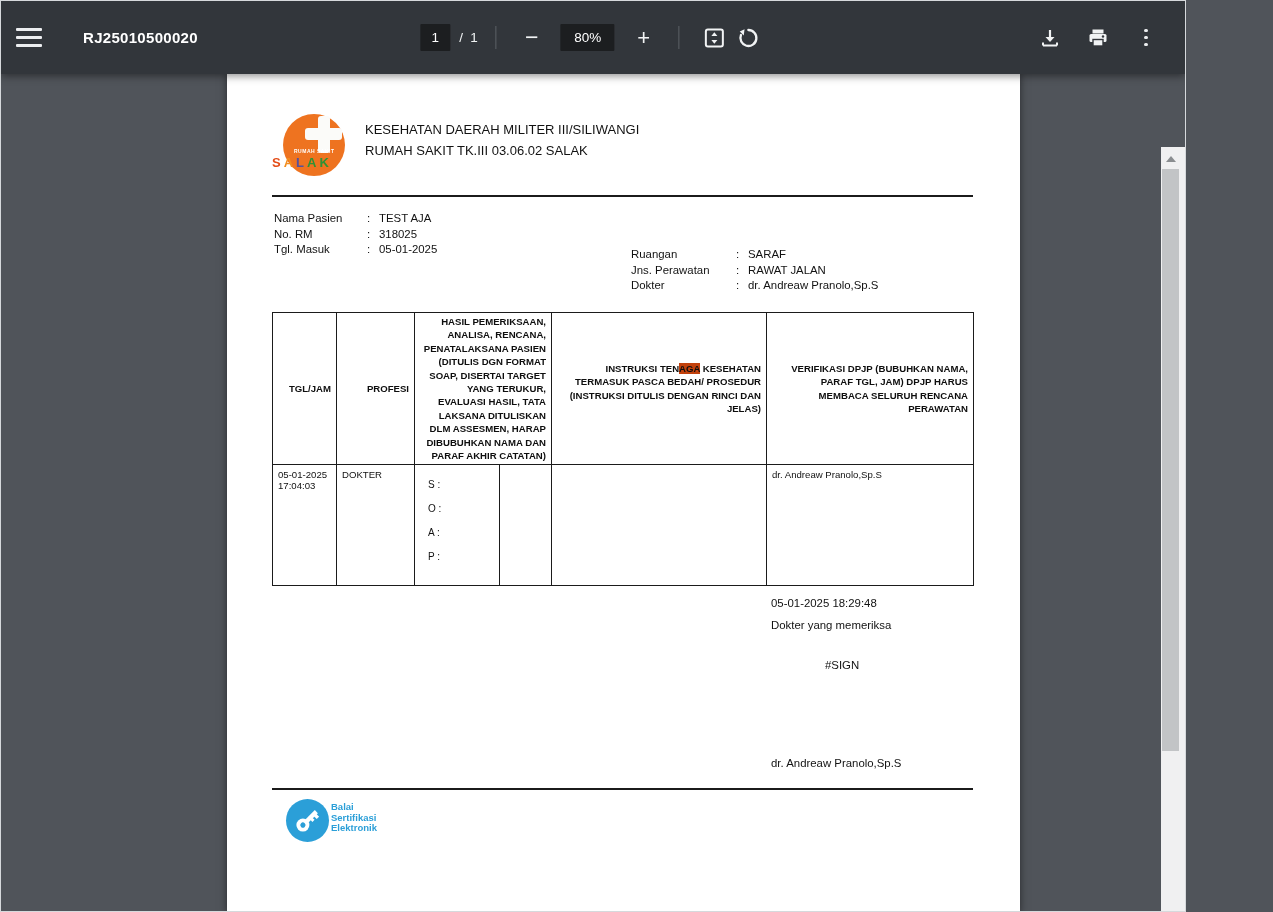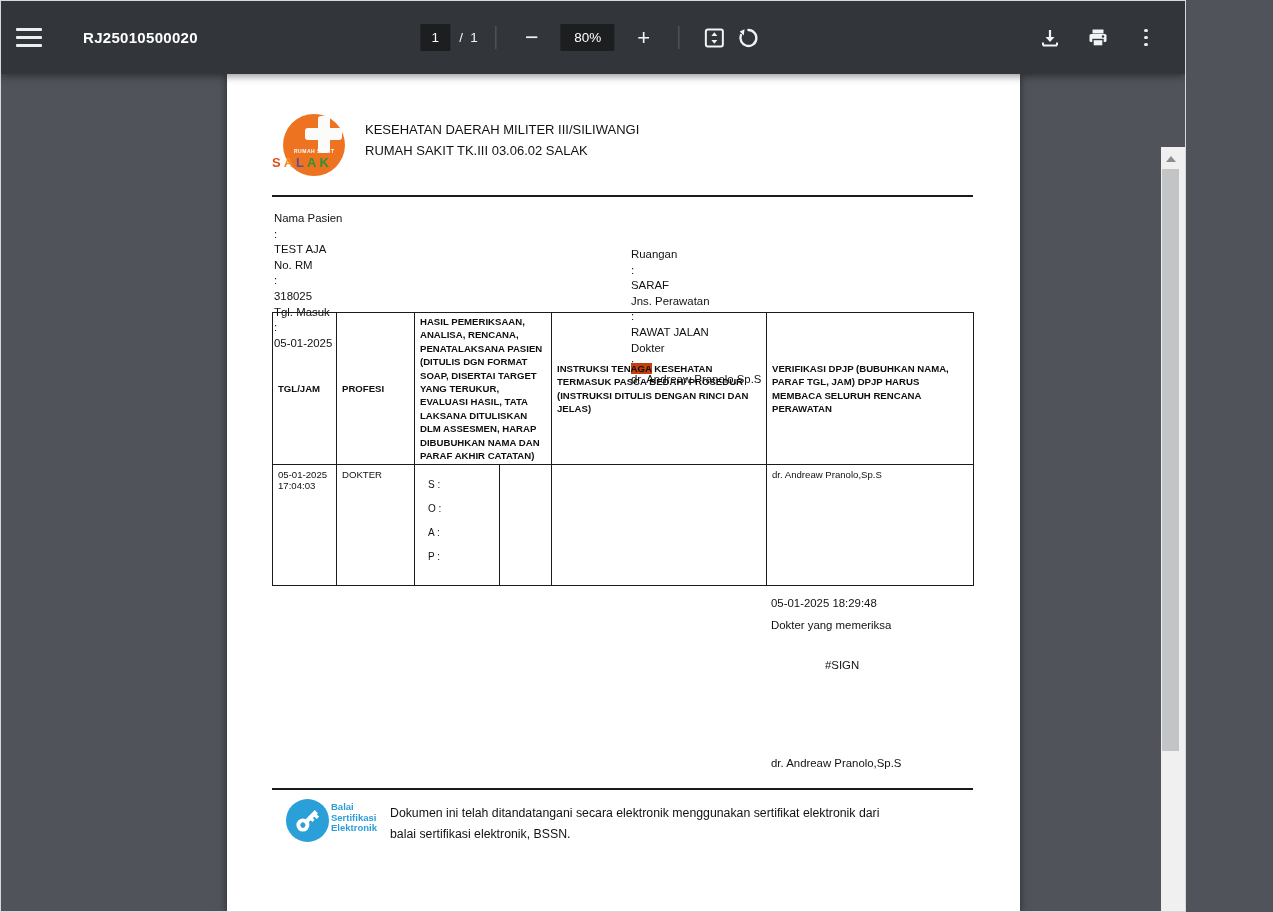--- a/index.html
+++ b/index.html
@@ -57,33 +57,33 @@
 
   .hosp-lines { left:138px; top:45px; font-size:13px; line-height:21.3px; color:#121212; }
 
   .rule { left:45px; width:701px; border-top:2px solid #1b1b1b; }
   .rule1 { top:121px; }
   .rule2 { top:714px; }
 
   .pinfo { top:137px; font-size:11.4px; line-height:15.6px; color:#121212; }
   .pinfo-l { left:47px; }
   .pinfo-r { left:404px;margin-top:36px; }
-  .pinfo .row { display:flex;flex-direction:column; }
+  .pinfo .row { display:flex; }
   .pinfo-l .lbl { width:93px; }
   .pinfo-r .lbl { width:105px; }
   .pinfo .col { width:12px; }
 
   .doc-heading { left:45px; top:202px; width:701px; text-align:center; font-size:13.8px; font-weight:bold; color:#0e0e0e; }
 
   
   table.cppt { left:45px; top:238px; position:absolute; border-collapse:collapse; table-layout:fixed; width:701px; }
   .cppt th, .cppt td { border:1.5px solid #1b1b1b; }
   .cppt thead tr { height:144px; }
   .cppt tbody tr { height:121px; }
-  .cppt th { font-size:9.6px; font-weight:bold; line-height:13.4px; text-align:left; padding:2px 5px; color:#0e0e0e; }
+  .cppt th { font-size:9.6px; font-weight:bold; line-height:13.4px; text-align:right; padding:2px 5px; color:#0e0e0e; }
   .cppt td { vertical-align:top; font-size:9.6px; padding:4px 5px; color:#111; }
   .cppt td.soap { padding:14px 0 0 13px; font-size:10px; }
   .cppt td.soap div { height:24px; }
   .hl { background:#c2410c; }
 
   .sig { font-size:11.4px; color:#121212; }
 
   
   .bse-logo { left:59px; top:725px; width:43px; height:43px; border-radius:50%; background:#2b9fd8; }
   .bse-stack { left:104px; top:728px; font-size:9.5px; font-weight:bold; color:#2b9fd8; line-height:10.5px; }
@@ -273,24 +273,20 @@
             <rect x="29" y="23" width="3.4" height="4" fill="#fff"></rect>
             <rect x="24" y="23" width="3" height="3" fill="#fff"></rect>
           </g>
         </svg>
       </div>
       <div class="abs bse-stack">
         <div>Balai</div>
         <div>Sertifikasi</div>
         <div>Elektronik</div>
       </div>
-      <div class="abs foot-text">
-        <div>Dokumen ini telah ditandatangani secara elektronik menggunakan sertifikat elektronik dari</div>
-        <div>balai sertifikasi elektronik, BSSN.</div>
-      </div>
 
     </div>
 
     <div class="scrollbar">
       <div class="sb-arrow sb-up">
           <div class="tri-up"></div>
         </div>
       <div class="sb-thumb"></div>
 
     </div>

